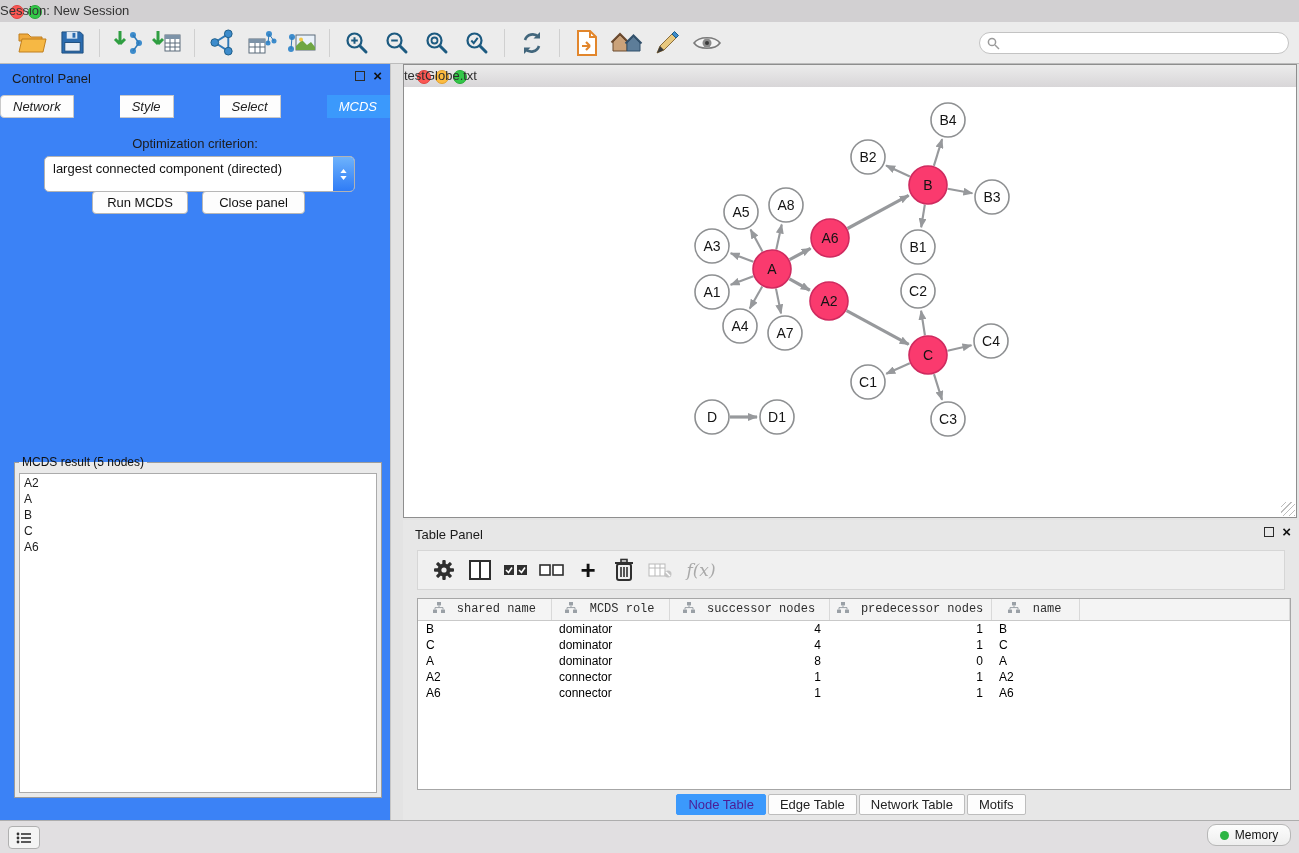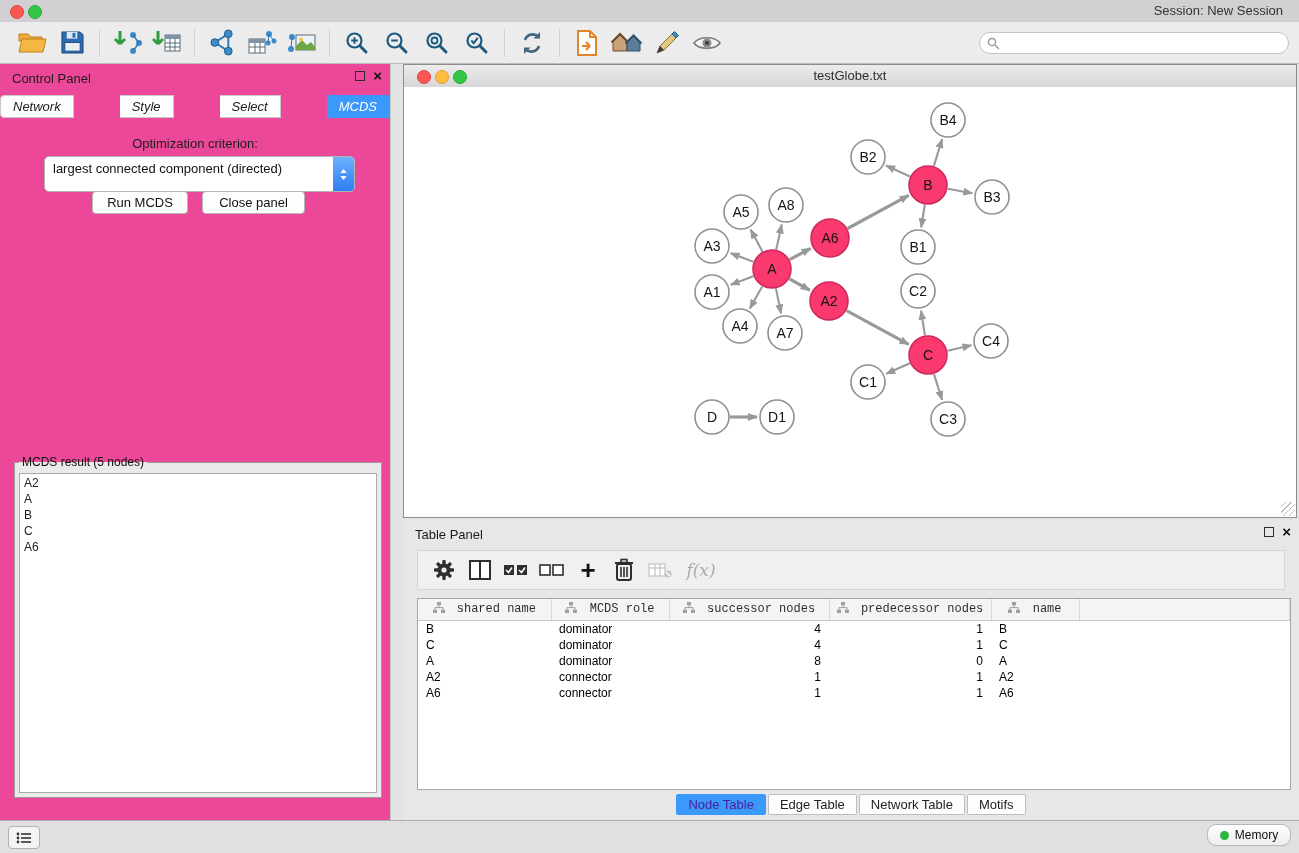--- a/index.html
+++ b/index.html
@@ -3,39 +3,39 @@
 <meta charset="utf-8">
 <style>
   html,body{margin:0;padding:0;background:#888;}
   .app{position:relative;width:1299px;height:853px;background:#e3e3e3;
        font-family:"Liberation Sans",sans-serif;overflow:hidden;color:#1c1c1c;}
 
   
   .titlebar{position:absolute;left:0;top:0;width:100%;height:22px;
             background:linear-gradient(#dad8da,#cecccе,#cccacc);
             background-color:#d2d0d2;border-bottom:1px solid #a8a6a8;}
-  .titlebar .title{position:absolute;left:0;right:16px;top:3px;text-align:right;
+  .titlebar .title{position:absolute;left:0;right:0;top:3px;text-align:left;
                    font-size:13px;color:#333;}
   .tl{position:absolute;top:5px;width:12px;height:12px;border-radius:50%;display:inline-block;}
   .tl.red{background:#fc5753;border:1px solid #df4341;}
   .tl.yellow{background:#fdbc40;border:1px solid #dfa02f;}
   .tl.green{background:#33c748;border:1px solid #27a938;}
 
   
   .toolbar{position:absolute;left:0;top:22px;width:100%;height:42px;background:#ececec;
            border-bottom:1px solid #bcbcbc;display:flex;align-items:center;padding-left:12px;box-sizing:border-box;}
   .tbtn{width:40px;height:36px;display:flex;align-items:center;justify-content:center;flex:0 0 auto;}
   .tsep{width:1px;height:28px;background:#d0d0d0;margin:0 7px;flex:0 0 auto;}
   .search-wrap{margin-left:auto;margin-right:10px;position:relative;}
   .search-wrap input{width:276px;height:20px;border:1px solid #c3c3c3;border-radius:12px;
                      padding:0 8px 0 24px;font-size:13px;background:#fff;outline:none;}
   .search-glass{position:absolute;left:8px;top:5px;}
 
   
-  .control-panel{position:absolute;left:0;top:64px;width:390px;height:756px;background:#ec4899;
+  .control-panel{position:absolute;left:0;top:64px;width:390px;height:756px;background:#3b82f6;
                  border-right:1px solid #c6c6c6;}
   .panel-header{position:relative;height:26px;font-size:13px;color:#1b1b1b;}
   .panel-header .ph-title{position:absolute;left:12px;top:7px;}
   .ph-icons{position:absolute;right:8px;top:6px;display:flex;gap:8px;align-items:center;}
   .float-box{width:8px;height:8px;border:1.5px solid #2b2b2b;display:inline-block;}
   .close-x{font-size:15px;font-weight:bold;color:#111;line-height:11px;}
 
   .cp-tabs{position:absolute;left:0;right:0;top:31px;display:flex;justify-content:space-between;font-style:italic;}
   .cp-tab{font-size:13px;padding:3px 12px;background:#fdfdfd;border:1px solid #c9c9c9;
           border-left:none;color:#222;}
@@ -59,21 +59,21 @@
                    border:1px solid #9c9c9c;margin:0;padding:4px;box-sizing:border-box;background:#eaeaea;}
   .result-fieldset legend{font-size:12px;padding:0 3px;color:#111;}
   .result-list{width:100%;height:100%;box-sizing:border-box;background:#fff;border:1px solid #ababab;
                overflow:auto;font-size:12px;line-height:16px;padding:1px 4px;}
 
   
   .network-window{position:absolute;left:403px;top:64px;width:894px;height:454px;
                   background:#fff;border:1px solid #8e8e8e;box-sizing:border-box;}
   .inner-titlebar{position:relative;height:22px;background:linear-gradient(#ececec,#d8d6d8);
                   border-bottom:1px solid #b4b2b4;}
-  .inner-titlebar .title{position:absolute;left:0;right:0;top:3px;text-align:center;font-size:13px;color:#2e2e2e;}
+  .inner-titlebar .title{position:absolute;left:0;right:0;top:3px;font-size:13px;color:#2e2e2e;}
   .inner-titlebar .tl{top:5px;}
   .graph-area{position:absolute;left:0;top:22px;right:0;bottom:0;overflow:hidden;background:#fff;}
   .resize-grip{position:absolute;right:1px;bottom:1px;width:14px;height:14px;
     background:repeating-linear-gradient(135deg,transparent 0 3px,#bdbdbd 3px 4px);}
 
   
   .table-panel{position:absolute;left:403px;top:520px;width:896px;height:300px;background:#e7e7e7;}
   .tp-toolbar{position:absolute;left:14px;top:30px;width:868px;height:40px;background:#f0f0f0;
               border:1px solid #d6d6d6;box-sizing:border-box;display:flex;align-items:center;padding-left:8px;}
   .tpbtn{width:36px;height:32px;display:flex;align-items:center;justify-content:center;flex:0 0 auto;}

